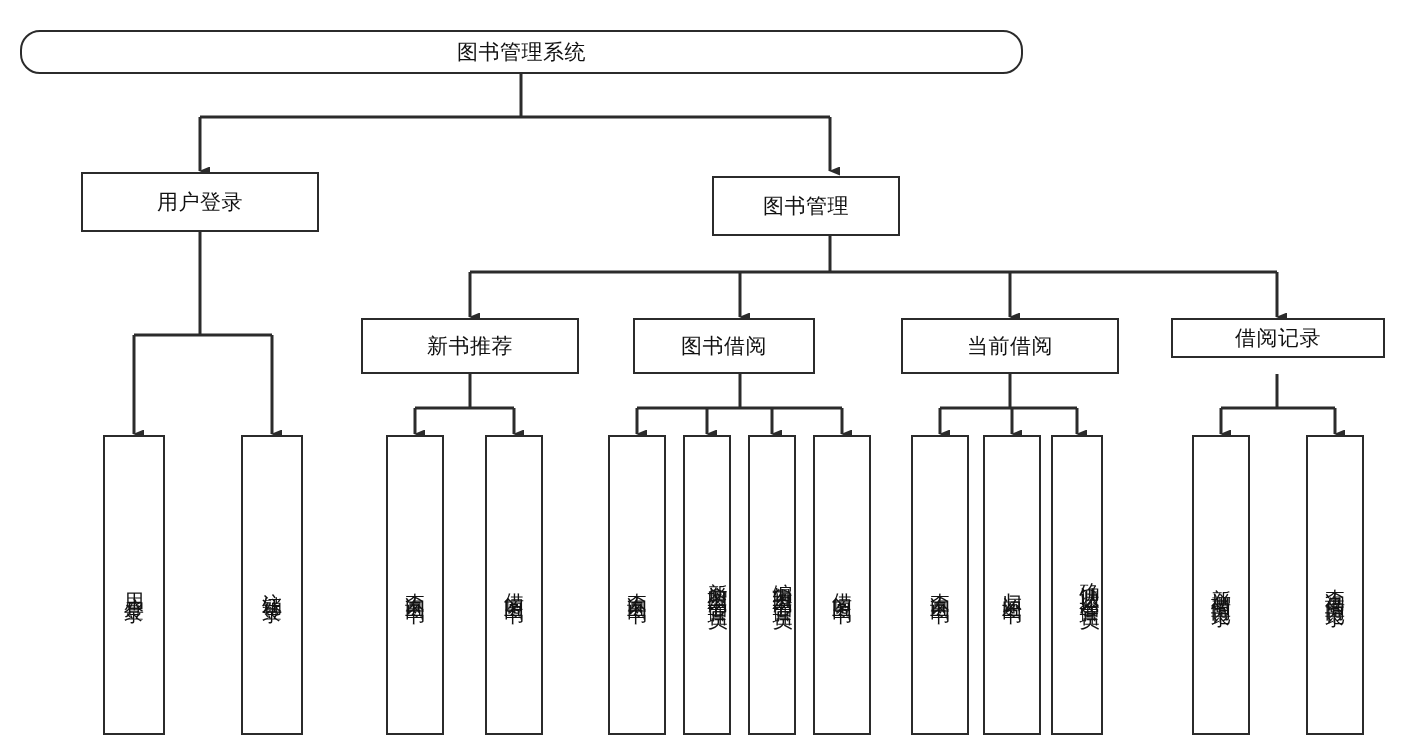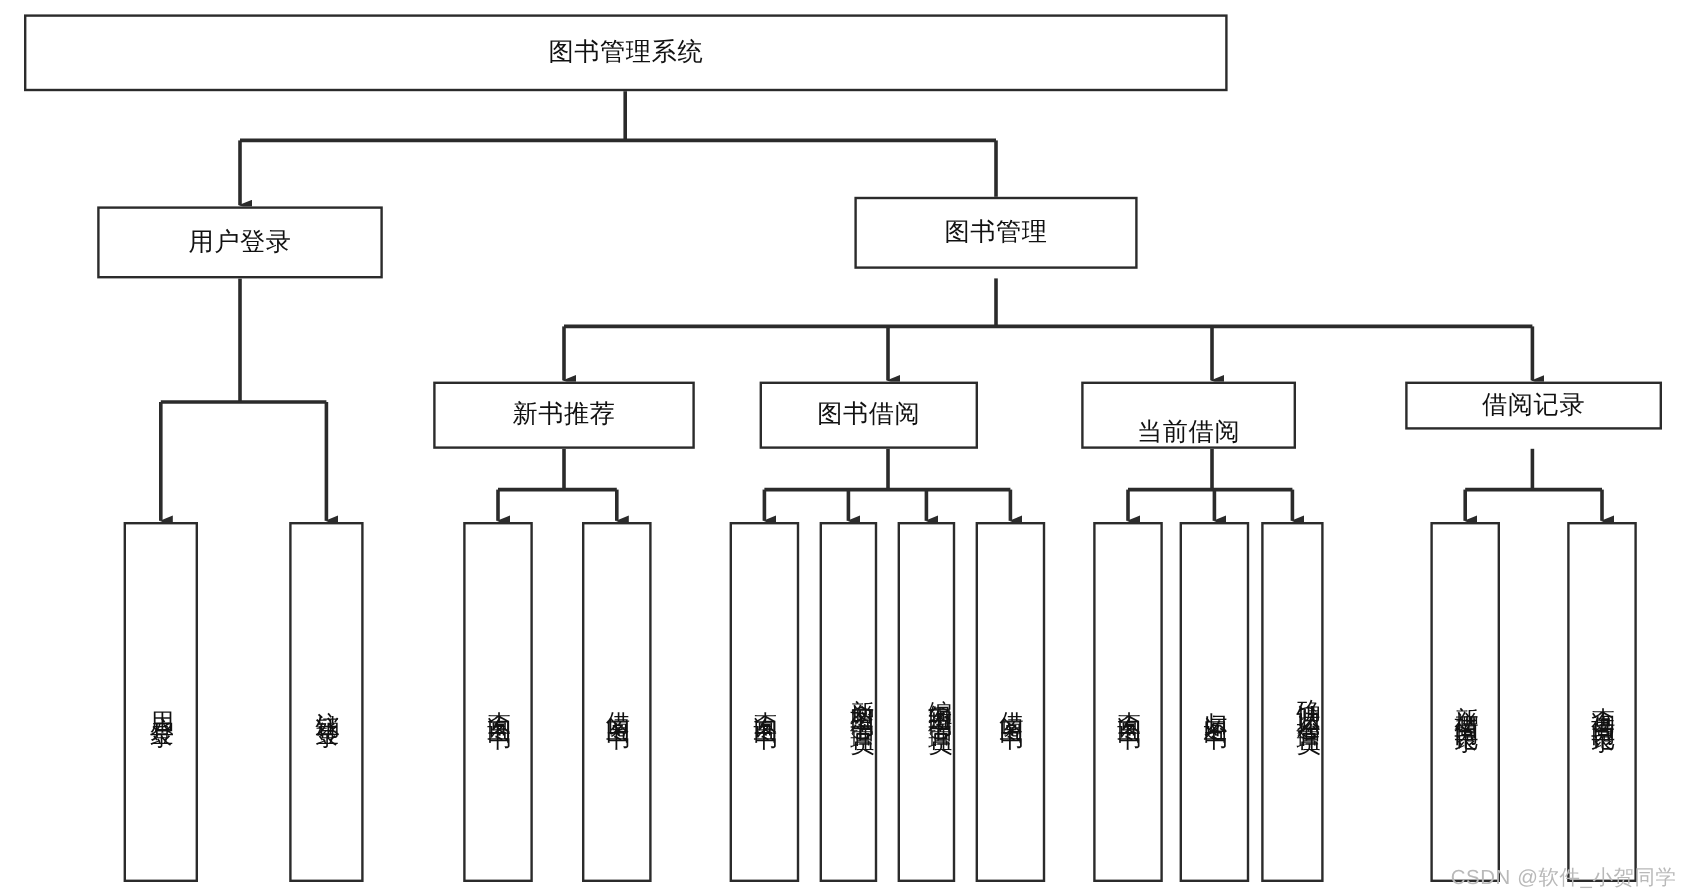--- a/index.html
+++ b/index.html
@@ -111,36 +111,36 @@
         <path d="M 1012 408 L 1012 434" marker-end="url(#arrowhead)"></path>
         <path d="M 1077 408 L 1077 434" marker-end="url(#arrowhead)"></path>
         <path d="M 1277 374 L 1277 408"></path>
         <path d="M 1221 408 L 1335 408"></path>
         <path d="M 1221 408 L 1221 434" marker-end="url(#arrowhead)"></path>
         <path d="M 1335 408 L 1335 434" marker-end="url(#arrowhead)"></path>
       </g>
   </svg>
 
   <div id="node-layer">
-      <div class="node horiz" style="left: 20px; top: 12px; width: 1003px; height: 64px;">
+      <div class="node horiz" style="left: 20px; top: 30px; width: 1003px; height: 44px; border-radius: 20px;">
         <span class="node-label">图书管理系统</span>
       </div>
       <div class="node horiz" style="left: 81px; top: 172px; width: 238px; height: 60px;">
         <span class="node-label">用户登录</span>
       </div>
-      <div class="node horiz" style="left: 712px; top: 164px; width: 236px; height: 60px;">
+      <div class="node horiz" style="left: 712px; top: 176px; width: 188px; height: 60px;">
         <span class="node-label">图书管理</span>
       </div>
       <div class="node horiz" style="left: 361px; top: 318px; width: 218px; height: 56px;">
         <span class="node-label">新书推荐</span>
       </div>
       <div class="node horiz" style="left: 633px; top: 318px; width: 182px; height: 56px;">
         <span class="node-label">图书借阅</span>
       </div>
-      <div class="node horiz" style="left: 901px; top: 318px; width: 179px; height: 56px; align-items: flex-end;">
+      <div class="node horiz" style="left: 901px; top: 318px; width: 218px; height: 56px;">
         <span class="node-label">当前借阅</span>
       </div>
       <div class="node horiz" style="left: 1171px; top: 318px; width: 214px; height: 40px;">
         <span class="node-label">借阅记录</span>
       </div>
       <div class="node vert centered" style="left: 103px; top: 435px; width: 62px; height: 300px;">
         <span class="node-label">用户登录</span>
       </div>
       <div class="node vert centered" style="left: 241px; top: 435px; width: 62px; height: 300px;">
         <span class="node-label">注销登录</span>
@@ -173,15 +173,14 @@
         <span class="node-label">确认归还（管理员）</span>
       </div>
       <div class="node vert centered" style="left: 1192px; top: 435px; width: 58px; height: 300px;">
         <span class="node-label">新增借阅记录</span>
       </div>
       <div class="node vert centered" style="left: 1306px; top: 435px; width: 58px; height: 300px;">
         <span class="node-label">查询借阅记录</span>
       </div>
     </div>
 
-  <div class="watermark">CSDN @软件_小贺同学</div>
 
 </div>
 
 </body></html>

